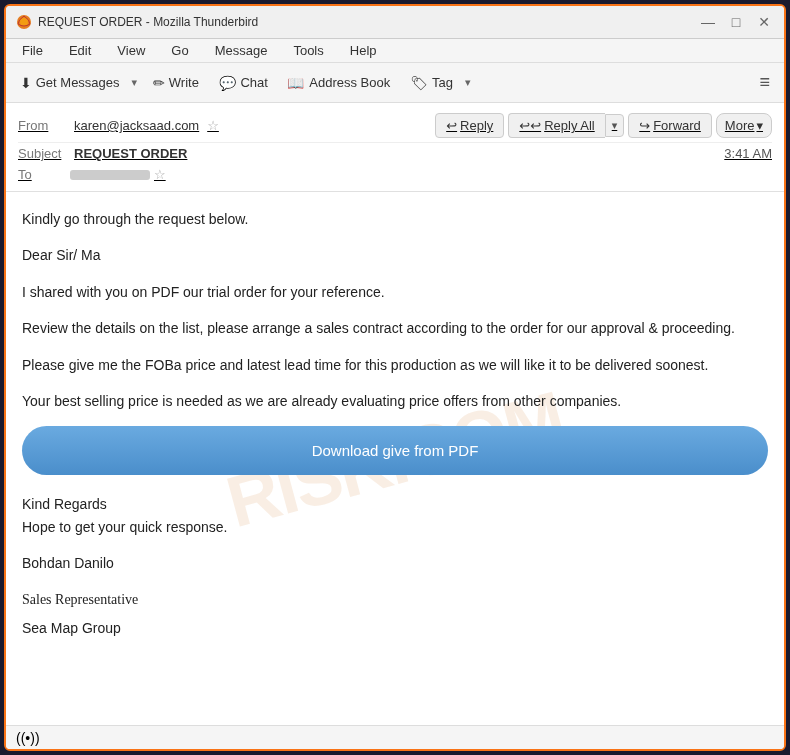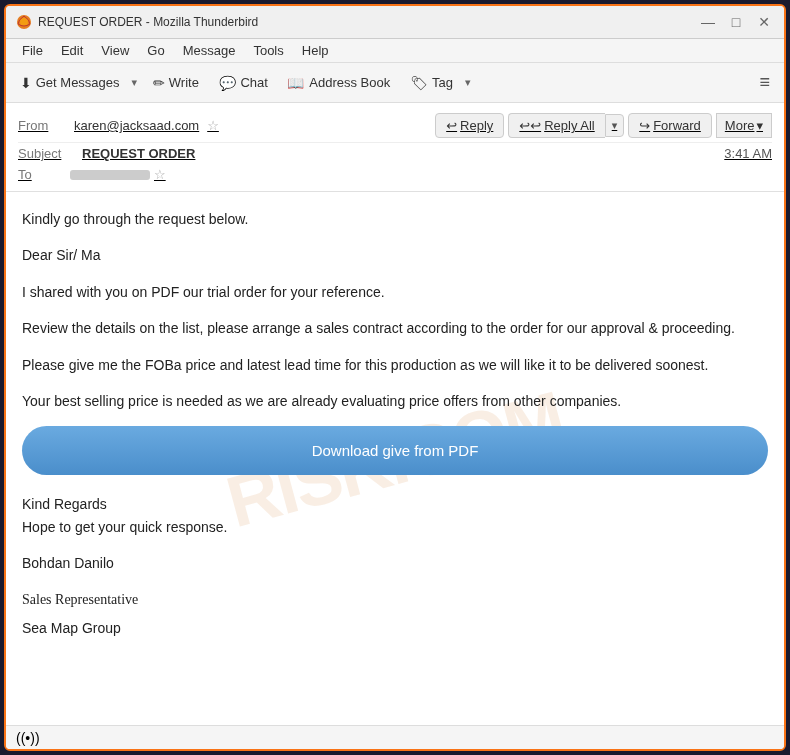--- a/index.html
+++ b/index.html
@@ -62,21 +62,21 @@
       display: flex;
       align-items: center;
       justify-content: center;
     }
     
     .menu-bar {
       background: #f5f5f5;
       padding: 2px 8px;
       display: flex;
       align-items: center;
-      gap: 2px;
+      gap: 10px;
       border-bottom: 1px solid #ddd;
     }
     .menu-item {
       padding: 2px 8px;
       font-size: 13px;
       color: #333;
       cursor: pointer;
       border-radius: 3px;
     }
     
@@ -187,21 +187,21 @@
       font-size: 11px;
       color: #555;
     }
     .more-btn {
       display: flex;
       align-items: center;
       gap: 2px;
       padding: 4px 8px;
       background: #f0f0f0;
       border: 1px solid #ccc;
-      border-radius: 0;
+      border-radius: 8px;
       cursor: pointer;
       font-size: 13px;
       color: #333;
     }
     .field-label {
       color: #777;
       min-width: 52px;
       font-size: 13px;
     }
     .field-value {
@@ -364,21 +364,21 @@
           <span>Forward</span>
         </button>
         <button class="more-btn">
           <span>More</span>
           <span>▾</span>
         </button>
       </div>
     </div>
 
     <div class="email-header-row" style="justify-content:space-between;">
-      <div style="display:flex;align-items:center;gap:12px;justify-content:center;">
+      <div style="display:flex;align-items:center;gap:4px;justify-content:center;">
         <span class="field-label">Subject</span>
         <span class="field-value bold">REQUEST ORDER</span>
       </div>
       <span class="email-time">3:41 AM</span>
     </div>
 
     <div class="email-header-row">
       <span class="field-label">To</span>
       <span class="to-avatar"></span>
       <span class="star-icon">☆</span>

